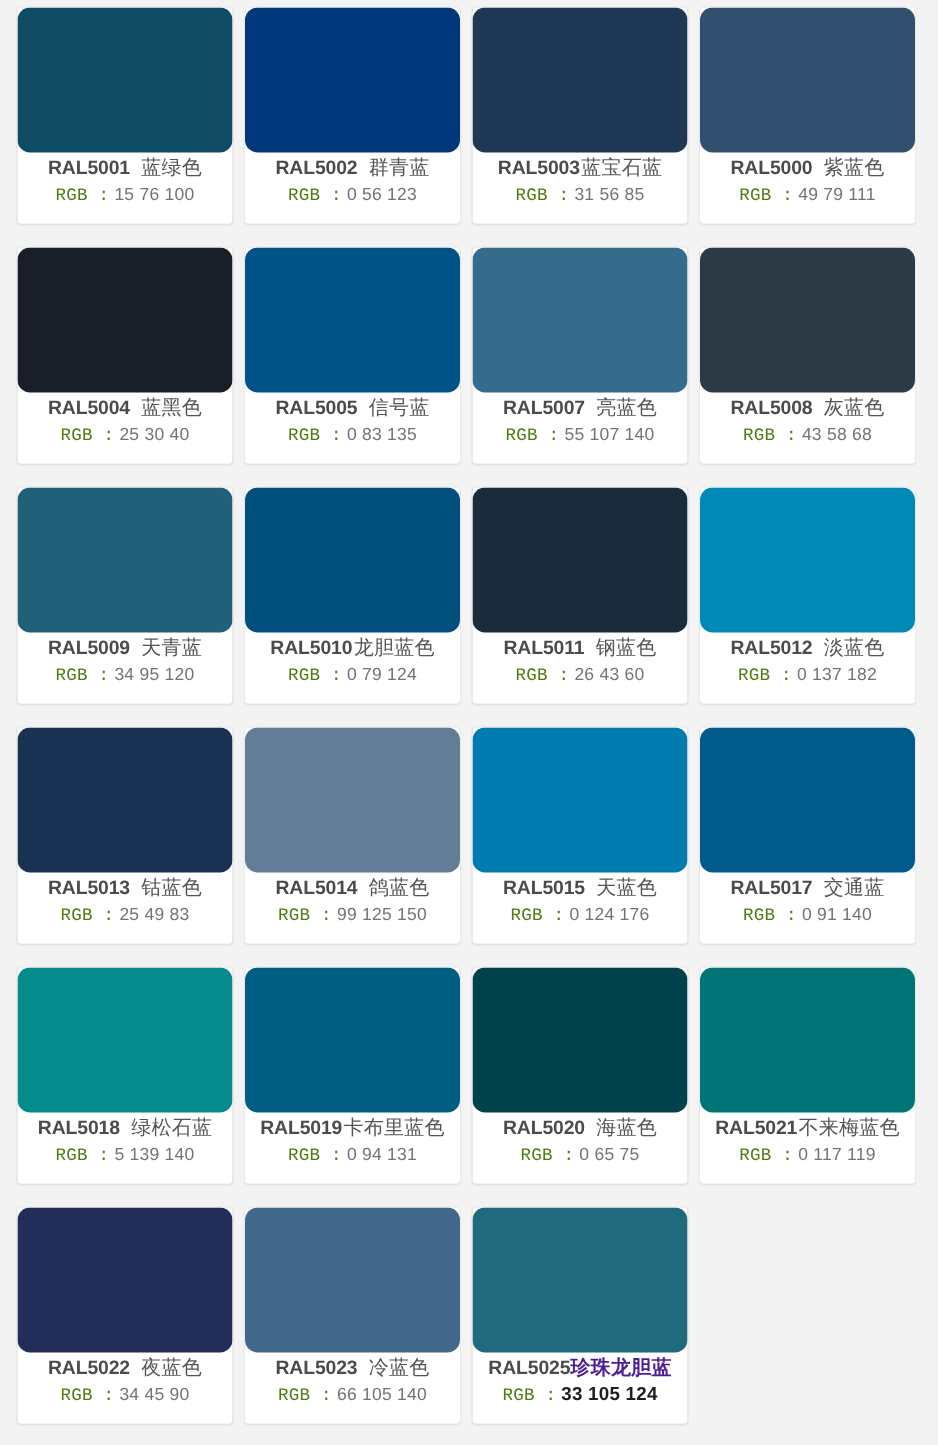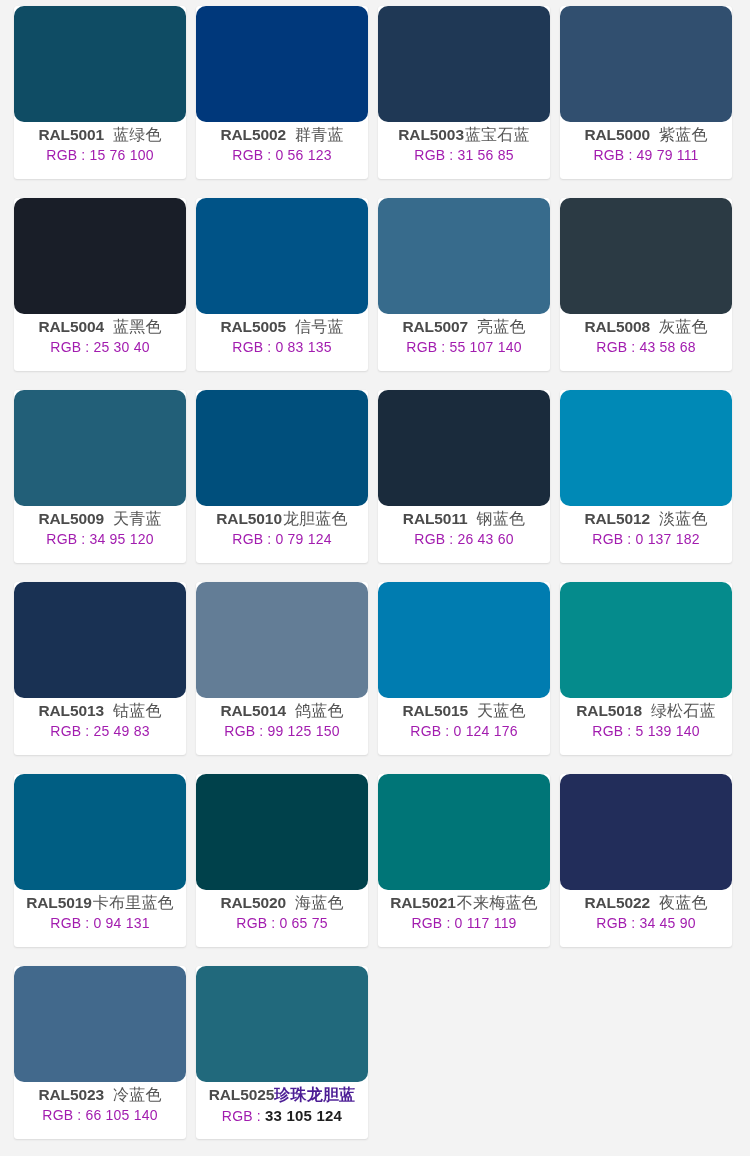--- a/index.html
+++ b/index.html
@@ -78,25 +78,26 @@
 
   .rgb-line {
     font-size: 14px;
     color: #9b9b9b;
     letter-spacing: 0.2px;
     line-height: 1.5;
     white-space: nowrap;
   }
 
   .rgb-label {
-    color: #a21caf;
+    color: #4d7c0f;
+    font-family: Liberation Mono, monospace;
   }
 
   .rgb-values {
-    color: #a21caf;
+    color: #737373;
   }
 
   
   .swatch-card.emphasis .cn-name {
     color: #4c1d95;
     font-weight: bold;
     margin-left: 0;
     font-size: 16px;
   }
   .swatch-card.emphasis .ral-code {
@@ -257,20 +258,30 @@
       <div class="swatch-chip" style="background: rgb(0, 124, 176);"></div>
       <div class="card-labels">
         <div class="name-line">
           <span class="ral-code">RAL5015</span>
           <span class="cn-name">天蓝色</span>
         </div>
         <div class="rgb-line"><span class="rgb-label">RGB :</span> <span class="rgb-values">0  124  176</span></div>
       </div>
     </div>
     <div class="swatch-card">
+      <div class="swatch-chip" style="background: rgb(0, 91, 140);"></div>
+      <div class="card-labels">
+        <div class="name-line">
+          <span class="ral-code">RAL5017</span>
+          <span class="cn-name">交通蓝</span>
+        </div>
+        <div class="rgb-line"><span class="rgb-label">RGB :</span> <span class="rgb-values">0  91  140</span></div>
+      </div>
+    </div>
+    <div class="swatch-card">
       <div class="swatch-chip" style="background: rgb(5, 139, 140);"></div>
       <div class="card-labels">
         <div class="name-line">
           <span class="ral-code">RAL5018</span>
           <span class="cn-name">绿松石蓝</span>
         </div>
         <div class="rgb-line"><span class="rgb-label">RGB :</span> <span class="rgb-values">5 139 140</span></div>
       </div>
     </div>
     <div class="swatch-card">

